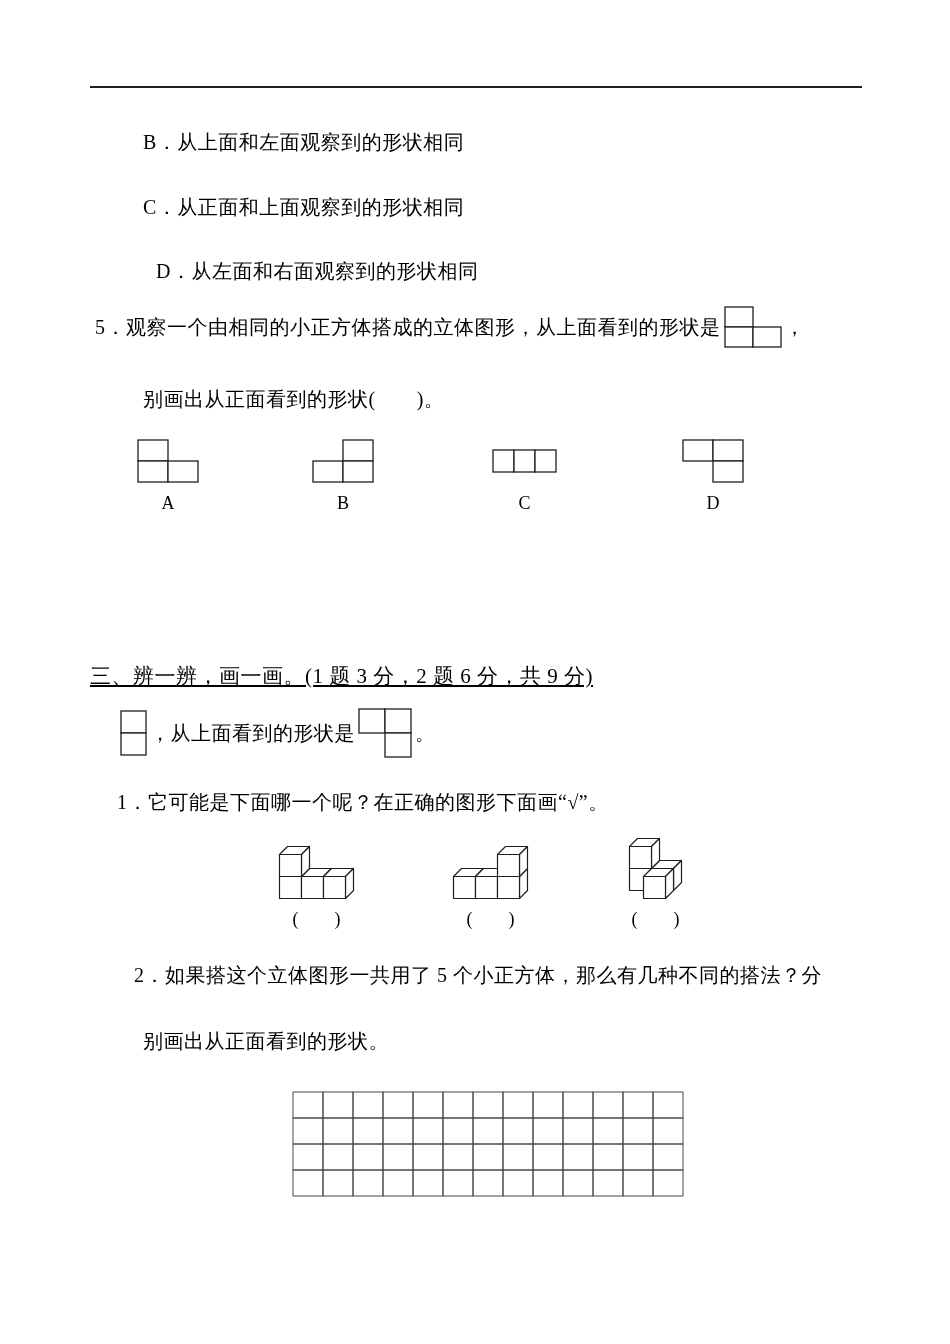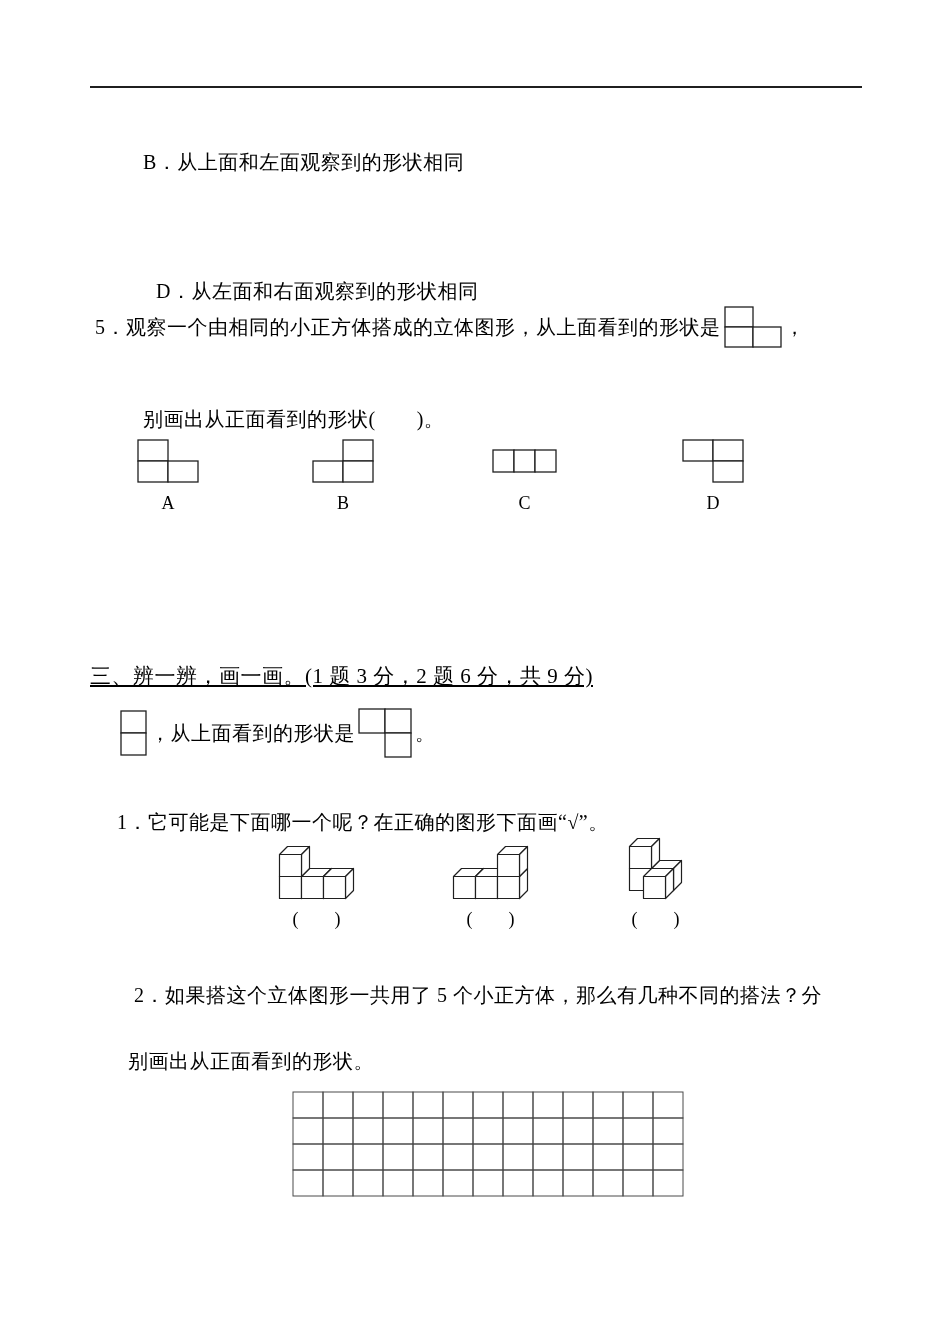--- a/index.html
+++ b/index.html
@@ -4,41 +4,42 @@
 <style>
   * { margin:0; padding:0; box-sizing:border-box; }
   html,body { background:#fff; }
   body {
     width:950px; height:1344px;
     font-family:"Liberation Serif","DejaVu Serif",serif;
     color:#000;
   }
   .page { position:relative; width:950px; height:1344px; background:#fff; overflow:hidden; }
   .header-rule { position:absolute; left:90px; top:86px; width:772px; height:2px; background:#1f1f1f; }
-  .line { position:absolute; font-size:20px; white-space:nowrap; letter-spacing:0.5px;margin-top:20px; }
+  .line { position:absolute; font-size:20px; white-space:nowrap; letter-spacing:0.5px; }
   .iline { position:absolute; display:flex; align-items:center; font-size:20px; white-space:nowrap; letter-spacing:0.5px;text-align:right; }
   .iline .shape { display:inline-flex; margin:0 3px; }
   .shape svg, .cubefig svg, .biggrid svg { display:block; }
   .choice { position:absolute; top:438px; display:flex; flex-direction:column; align-items:center; }
   .shape-box { height:46px; display:flex; align-items:center; }
   .choice-label { margin-top:9px; font-size:18px; }
   .section-title { position:absolute; font-size:21px; white-space:nowrap; letter-spacing:0.5px;text-decoration:underline; }
   .figure { position:absolute; top:834px; display:flex; flex-direction:column; align-items:center; }
   .figbox { height:66px; display:flex; align-items:flex-end; }
   .fig-paren { margin-top:7px; font-size:18px; }
   .biggrid { position:absolute; left:292px; top:1091px; }
 </style>
 </head>
 <body>
 
 <div class="page">
 
   <div class="header-rule"></div>
 
   <div class="line" style="left:143px; top:129px">B．从上面和左面观察到的形状相同</div>
+  <div class="line" style="left:143px; top:194px">C．从正面和上面观察到的形状相同</div>
   <div class="line" style="left:156px; top:258px">D．从左面和右面观察到的形状相同</div>
 
   <div class="iline" style="left:95px; top:301px; height:52px">
     <span>5．观察一个由相同的小正方体搭成的立体图形，从上面看到的形状是</span>
     <span class="shape">
         <svg width="58" height="42">
           <rect x="1" y="1" width="28" height="20" fill="#fff" stroke="#1f1f1f" stroke-width="1.3"></rect>
           <rect x="1" y="21" width="28" height="20" fill="#fff" stroke="#1f1f1f" stroke-width="1.3"></rect>
           <rect x="29" y="21" width="28" height="20" fill="#fff" stroke="#1f1f1f" stroke-width="1.3"></rect>
         </svg>
@@ -171,21 +172,21 @@
           <polygon points="1.5,9.5 23.5,9.5 23.5,31.5 1.5,31.5" fill="#fff" stroke="#1f1f1f" stroke-width="1.2" stroke-linejoin="round"></polygon>
           <polygon points="15.5,39.5 23.5,31.5 45.5,31.5 37.5,39.5" fill="#fff" stroke="#1f1f1f" stroke-width="1.2" stroke-linejoin="round"></polygon>
           <polygon points="37.5,39.5 45.5,31.5 45.5,53.5 37.5,61.5" fill="#fff" stroke="#1f1f1f" stroke-width="1.2" stroke-linejoin="round"></polygon>
           <polygon points="15.5,39.5 37.5,39.5 37.5,61.5 15.5,61.5" fill="#fff" stroke="#1f1f1f" stroke-width="1.2" stroke-linejoin="round"></polygon>
         </svg>
       </span>
     <span class="fig-paren">(　　)</span>
   </div>
 
   <div class="line" style="left:134px; top:962px">2．如果搭这个立体图形一共用了 5 个小正方体，那么有几种不同的搭法？分</div>
-  <div class="line" style="left:128px; top:1028px">别画出从正面看到的形状。</div>
+  <div class="line" style="left:143px; top:1028px">别画出从正面看到的形状。</div>
 
   <div class="biggrid">
       <svg width="392" height="106">
         <rect x="1" y="1" width="30" height="26" fill="none" stroke="#4a4a4a" stroke-width="1"></rect>
         <rect x="31" y="1" width="30" height="26" fill="none" stroke="#4a4a4a" stroke-width="1"></rect>
         <rect x="61" y="1" width="30" height="26" fill="none" stroke="#4a4a4a" stroke-width="1"></rect>
         <rect x="91" y="1" width="30" height="26" fill="none" stroke="#4a4a4a" stroke-width="1"></rect>
         <rect x="121" y="1" width="30" height="26" fill="none" stroke="#4a4a4a" stroke-width="1"></rect>
         <rect x="151" y="1" width="30" height="26" fill="none" stroke="#4a4a4a" stroke-width="1"></rect>
         <rect x="181" y="1" width="30" height="26" fill="none" stroke="#4a4a4a" stroke-width="1"></rect>

